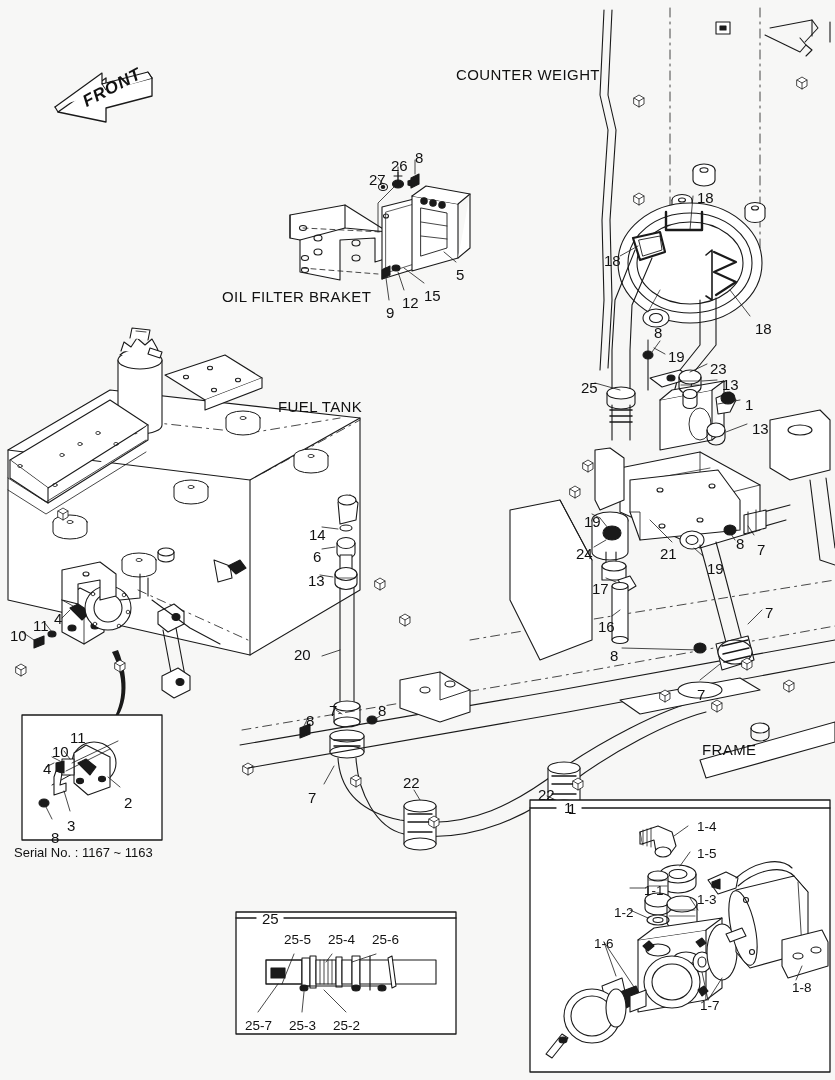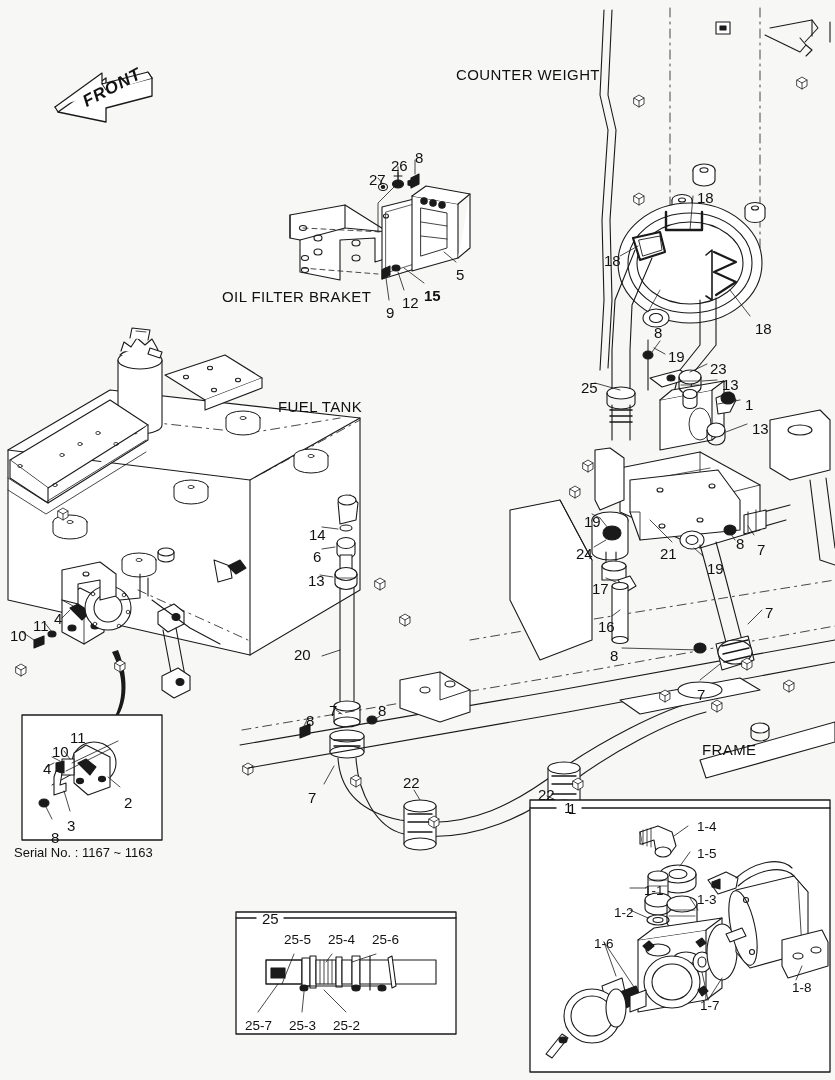--- a/index.html
+++ b/index.html
@@ -579,21 +579,21 @@
       <div class="lbl sect" style="left: 456px; top: 67px;">COUNTER WEIGHT</div>
       <div class="lbl sect" style="left: 222px; top: 289px;">OIL FILTER BRAKET</div>
       <div class="lbl sect" style="left: 278px; top: 399px;">FUEL TANK</div>
       <div class="lbl sect" style="left: 702px; top: 742px;">FRAME</div>
       <div class="lbl num" style="left: 391px; top: 158px;">26</div>
       <div class="lbl num" style="left: 415px; top: 150px;">8</div>
       <div class="lbl num" style="left: 369px; top: 172px;">27</div>
       <div class="lbl num" style="left: 456px; top: 267px;">5</div>
       <div class="lbl num" style="left: 386px; top: 305px;">9</div>
       <div class="lbl num" style="left: 402px; top: 295px;">12</div>
-      <div class="lbl num" style="left: 424px; top: 288px; font-weight: bold;">15</div>
+      <div class="lbl num" style="left: 424px; top: 288px;">15</div>
       <div class="lbl num" style="left: 697px; top: 190px;">18</div>
       <div class="lbl num" style="left: 604px; top: 253px;">18</div>
       <div class="lbl num" style="left: 755px; top: 321px;">18</div>
       <div class="lbl num" style="left: 654px; top: 325px;">8</div>
       <div class="lbl num" style="left: 668px; top: 349px;">19</div>
       <div class="lbl num" style="left: 710px; top: 361px;">23</div>
       <div class="lbl num" style="left: 722px; top: 377px;">13</div>
       <div class="lbl num" style="left: 745px; top: 397px;">1</div>
       <div class="lbl num" style="left: 752px; top: 421px;">13</div>
       <div class="lbl num" style="left: 581px; top: 380px;">25</div>

